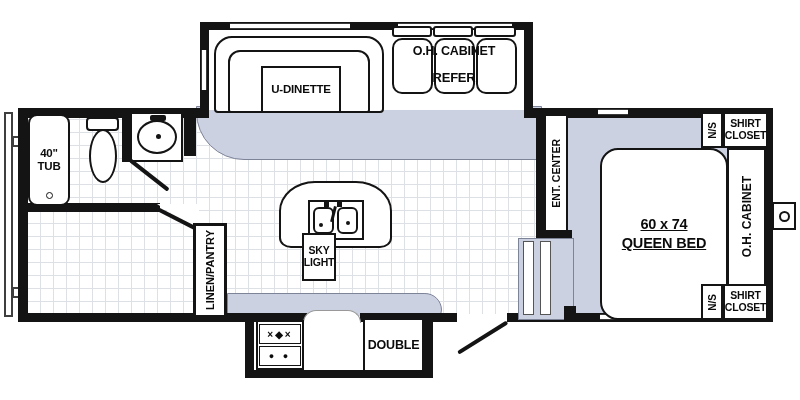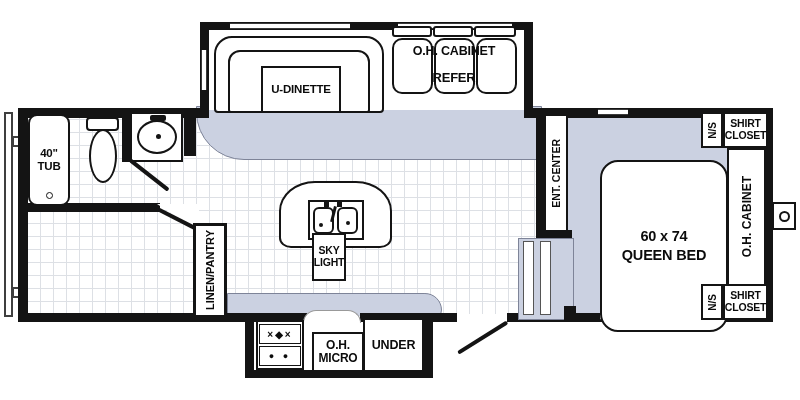--- a/index.html
+++ b/index.html
@@ -110,54 +110,50 @@
   <div class="abs" style="left:279px;top:181px;width:113px;height:67px;background:#fff;border:2.5px solid #141414;box-sizing:border-box;border-radius:36px 36px 12px 12px / 30px 30px 10px 10px;z-index:20;"></div>
   <div class="abs" style="left:308px;top:200px;width:56px;height:40px;background:#fff;border:2.5px solid #141414;box-sizing:border-box;z-index:21;">
     <div class="abs" style="left:3px;top:5px;width:21px;height:27px;border:2px solid #141414;border-radius:6px;box-sizing:border-box;"></div>
     <div class="abs" style="left:27px;top:5px;width:21px;height:27px;border:2px solid #141414;border-radius:6px;box-sizing:border-box;"></div>
     <div class="abs" style="left:14px;top:0px;width:5px;height:5px;background:#141414;"></div>
     <div class="abs" style="left:27px;top:0px;width:5px;height:5px;background:#141414;"></div>
     <div class="abs" style="left:22px;top:4px;width:2.5px;height:16px;background:#141414;transform:rotate(14deg);"></div>
     <div class="abs" style="left:9px;top:21px;width:4px;height:4px;background:#141414;border-radius:50%;"></div>
     <div class="abs" style="left:36px;top:19px;width:4px;height:4px;background:#141414;border-radius:50%;"></div>
   </div>
-  <div class="box" style="left:312px;top:233px;width:34px;height:48px;z-index:22;">
+  <div class="box" style="left:302px;top:233px;width:34px;height:48px;z-index:22;">
     <div class="lbl" style="font-size:10.5px;">SKY
 LIGHT</div>
   </div>
 
   <div class="abs" style="left:252px;top:316px;width:174px;height:56px;background:#fff;z-index:11;"></div>
   <div class="wall" style="left:245px;top:316px;width:9px;height:62px;"></div>
   <div class="wall" style="left:245px;top:370px;width:188px;height:8px;"></div>
   <div class="wall" style="left:424px;top:316px;width:9px;height:62px;"></div>
   <div class="abs" style="left:303px;top:310px;width:58px;height:13px;background:#fff;border:1.5px solid #999;border-bottom:none;border-radius:30px 30px 0 0;box-sizing:border-box;z-index:14;"></div>
 
   <div class="box" style="left:256px;top:320px;width:48px;height:50px;flex-direction:column;padding:2px;gap:2px;z-index:20;">
     <div style="width:40px;height:19px;border:1.5px solid #141414;display:flex;align-items:center;justify-content:center;font-weight:bold;font-size:10px;letter-spacing:2px;">×◆×</div>
     <div style="width:40px;height:18px;border:1.5px solid #141414;display:flex;align-items:center;justify-content:center;font-weight:bold;font-size:9px;letter-spacing:3px;">● ●</div>
   </div>
-  <div class="box" style="left:312px;top:332px;width:52px;height:40px;z-index:20;">
-    <div class="lbl" style="font-size:12px;">O.H.
-MICRO</div>
-  </div>
   <div class="box" style="left:363px;top:318px;width:61px;height:54px;z-index:20;">
-    <div class="lbl" style="font-size:12.5px;">UNDER</div>
+    <div class="lbl" style="font-size:12.5px;">DOUBLE</div>
   </div>
 
   <div class="doorline" style="left:458px;top:351px;width:58px;transform:rotate(-32deg);"></div>
 
   <div class="box" style="left:544px;top:114px;width:24px;height:118px;z-index:20;">
     <div class="vlbl" style="font-size:10.5px;">ENT. CENTER</div>
   </div>
   <div class="carpet" style="left:518px;top:238px;width:54px;height:80px;z-index:21;"></div>
   <div class="abs" style="left:523px;top:241px;width:11px;height:74px;background:#fff;border:1.5px solid #555;box-sizing:border-box;z-index:22;"></div>
   <div class="abs" style="left:540px;top:241px;width:11px;height:74px;background:#fff;border:1.5px solid #555;box-sizing:border-box;z-index:22;"></div>
   <div class="stub" style="left:564px;top:306px;width:12px;height:16px;"></div>
 
-  <div class="box" style="left:600px;top:160px;width:128px;height:172px;border-radius:18px;z-index:20;">
+  <div class="box" style="left:600px;top:148px;width:128px;height:172px;border-radius:18px;z-index:20;text-decoration:underline;">
     <div class="lbl" style="font-size:14.5px;line-height:1.3;">60 x 74
 QUEEN BED</div>
   </div>
   <div class="box" style="left:701px;top:112px;width:22px;height:36px;z-index:20;">
     <div class="vlbl" style="font-size:10px;">N/S</div>
   </div>
   <div class="box" style="left:723px;top:112px;width:45px;height:36px;z-index:20;">
     <div class="lbl" style="font-size:10.5px;">SHIRT
 CLOSET</div>
   </div>

